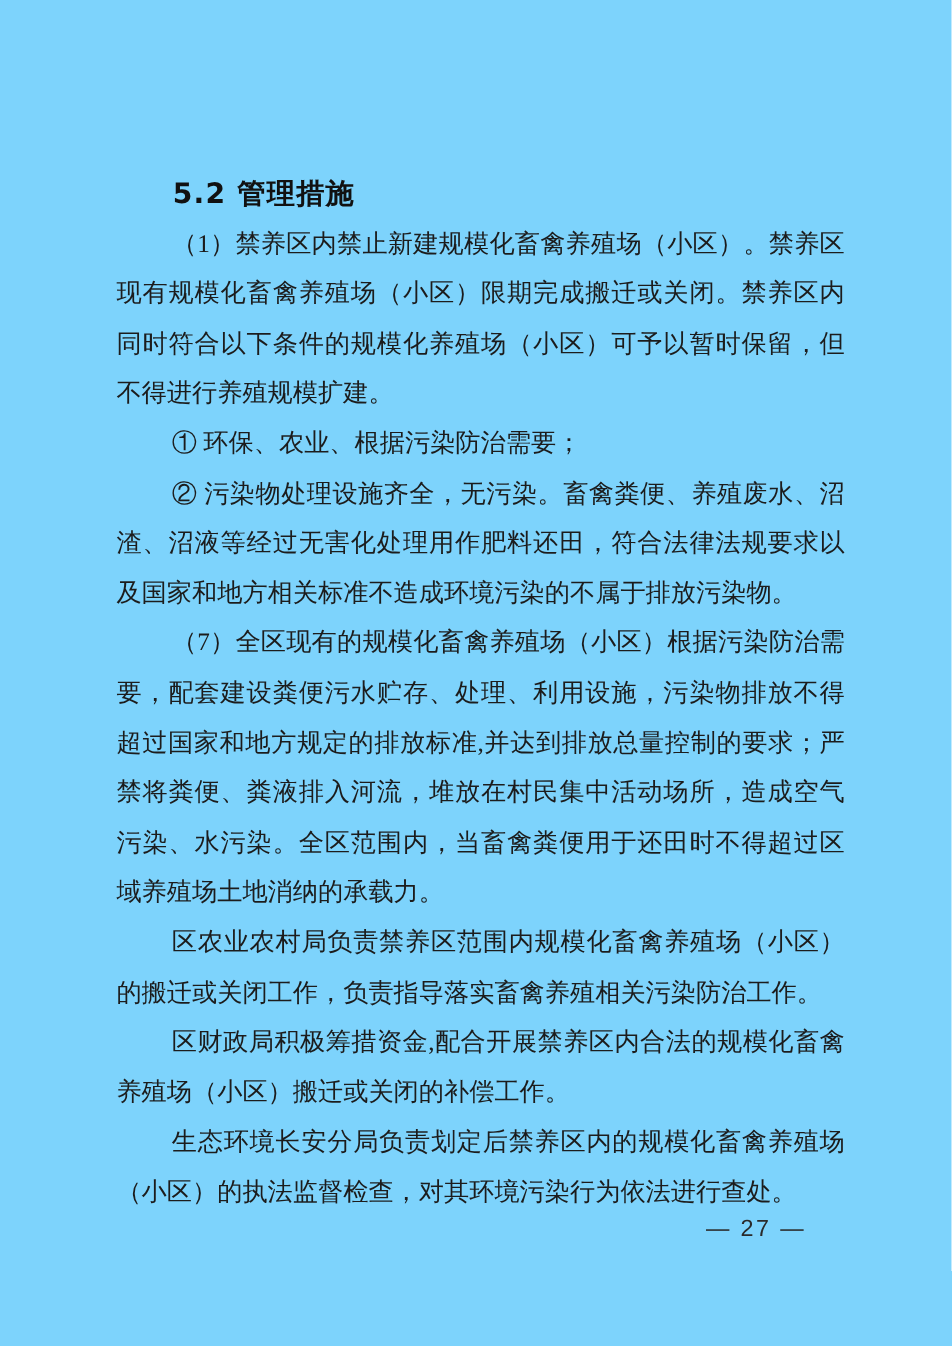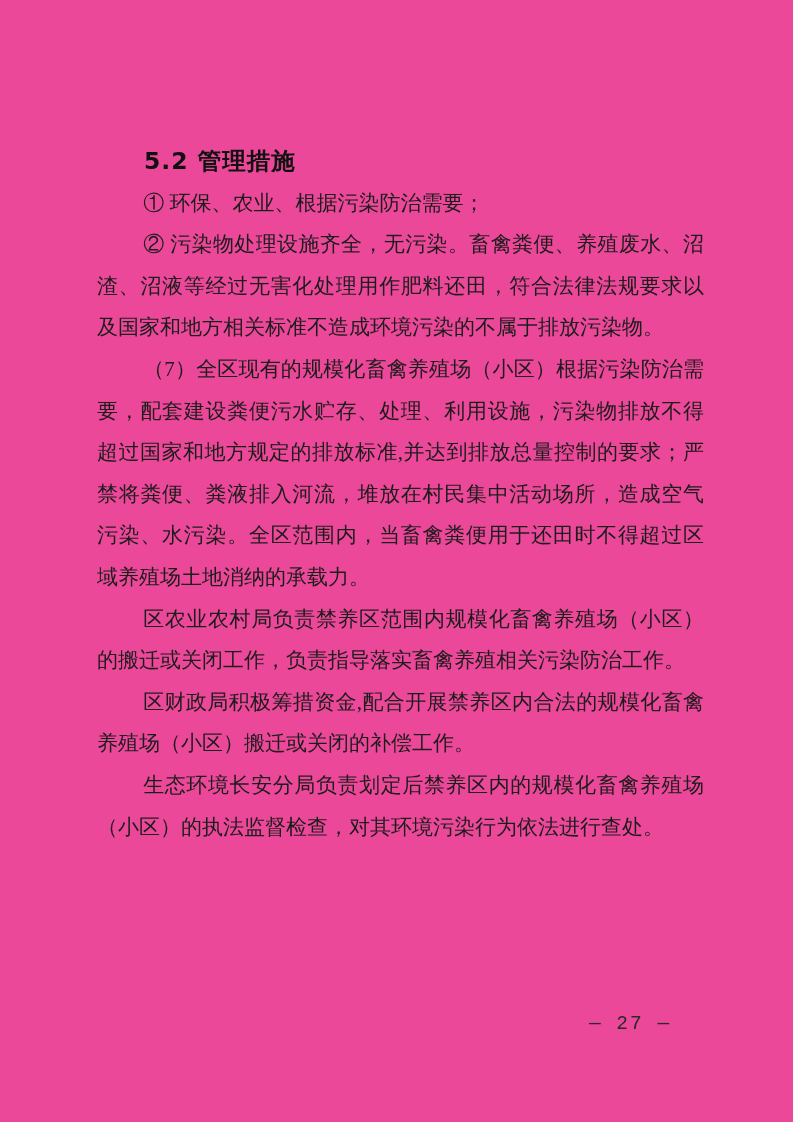--- a/index.html
+++ b/index.html
@@ -4,21 +4,21 @@
 <style>
   html, body {
     margin: 0;
     padding: 0;
     background: #ffffff;
   }
   .page {
     position: relative;
     width: 793px;
     height: 1122px;
-    background: #ec4899;
+    background: #7dd3fc;
     overflow: hidden;
     color: #1c1c1c;
     font-family: "Liberation Serif", "DejaVu Serif", serif;
   }
   .content {
     position: absolute;
     left: 97px;
     top: 141px;
     width: 607px;
   }
@@ -48,32 +48,33 @@
   .page-number {
     position: absolute;
     top: 1010px;
     left: 560px;
     width: 140px;
     text-align: center;
     font-size: 19.5px;
     line-height: 28px;
     color: #2a2a2a;
     letter-spacing: 2px;
-    font-family: Liberation Mono, monospace;
+    font-family: Liberation Sans, sans-serif;
     white-space: nowrap;
   }
 </style>
 </head>
 <body>
 
 <div class="page">
   <main class="content">
 
     <h2 class="heading">5.2 管理措施</h2>
 
+    <p class="para">（1）禁养区内禁止新建规模化畜禽养殖场（小区）。禁养区现有规模化畜禽养殖场（小区）限期完成搬迁或关闭。禁养区内同时符合以下条件的规模化养殖场（小区）可予以暂时保留，但不得进行养殖规模扩建。</p>
 
     <p class="para">① 环保、农业、根据污染防治需要；</p>
 
     <p class="para">② 污染物处理设施齐全，无污染。畜禽粪便、养殖废水、沼渣、沼液等经过无害化处理用作肥料还田，符合法律法规要求以及国家和地方相关标准不造成环境污染的不属于排放污染物。</p>
 
     <p class="para">（7）全区现有的规模化畜禽养殖场（小区）根据污染防治需要，配套建设粪便污水贮存、处理、利用设施，污染物排放不得超过国家和地方规定的排放标准,并达到排放总量控制的要求；严禁将粪便、粪液排入河流，堆放在村民集中活动场所，造成空气污染、水污染。全区范围内，当畜禽粪便用于还田时不得超过区域养殖场土地消纳的承载力。</p>
 
 
     <p class="para">区农业农村局负责禁养区范围内规模化畜禽养殖场（小区）的搬迁或关闭工作，负责指导落实畜禽养殖相关污染防治工作。</p>
 

